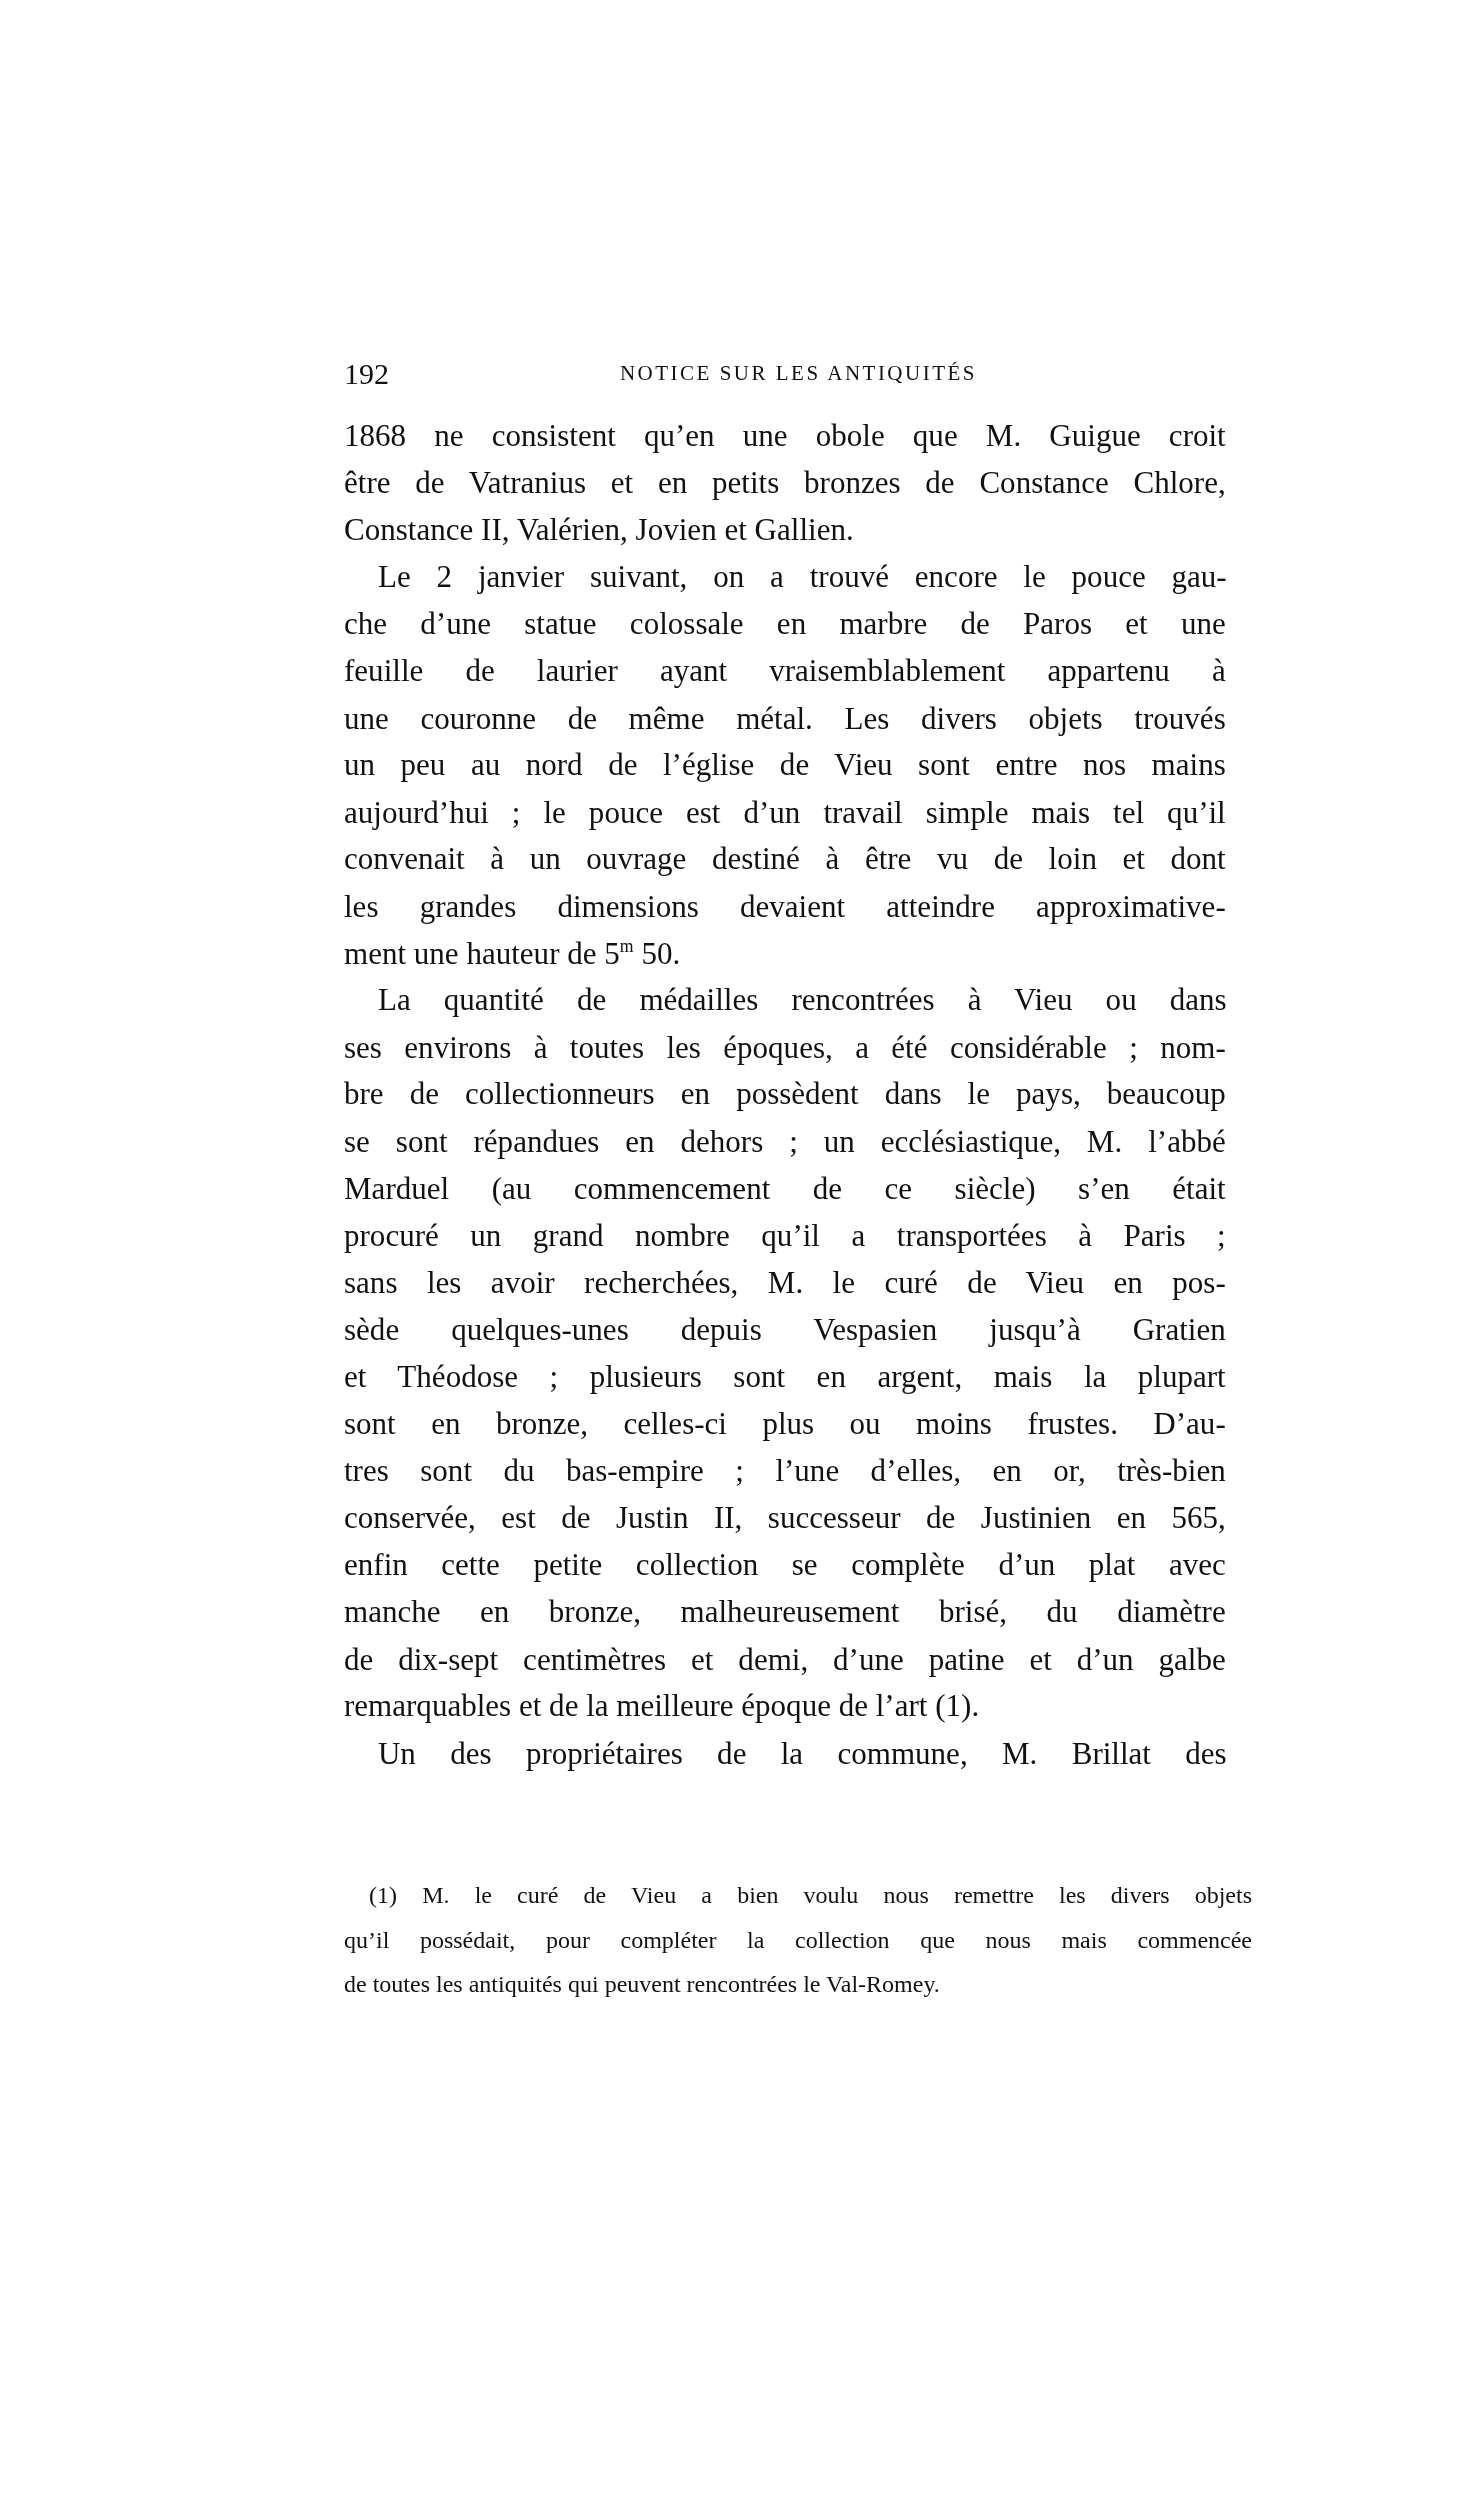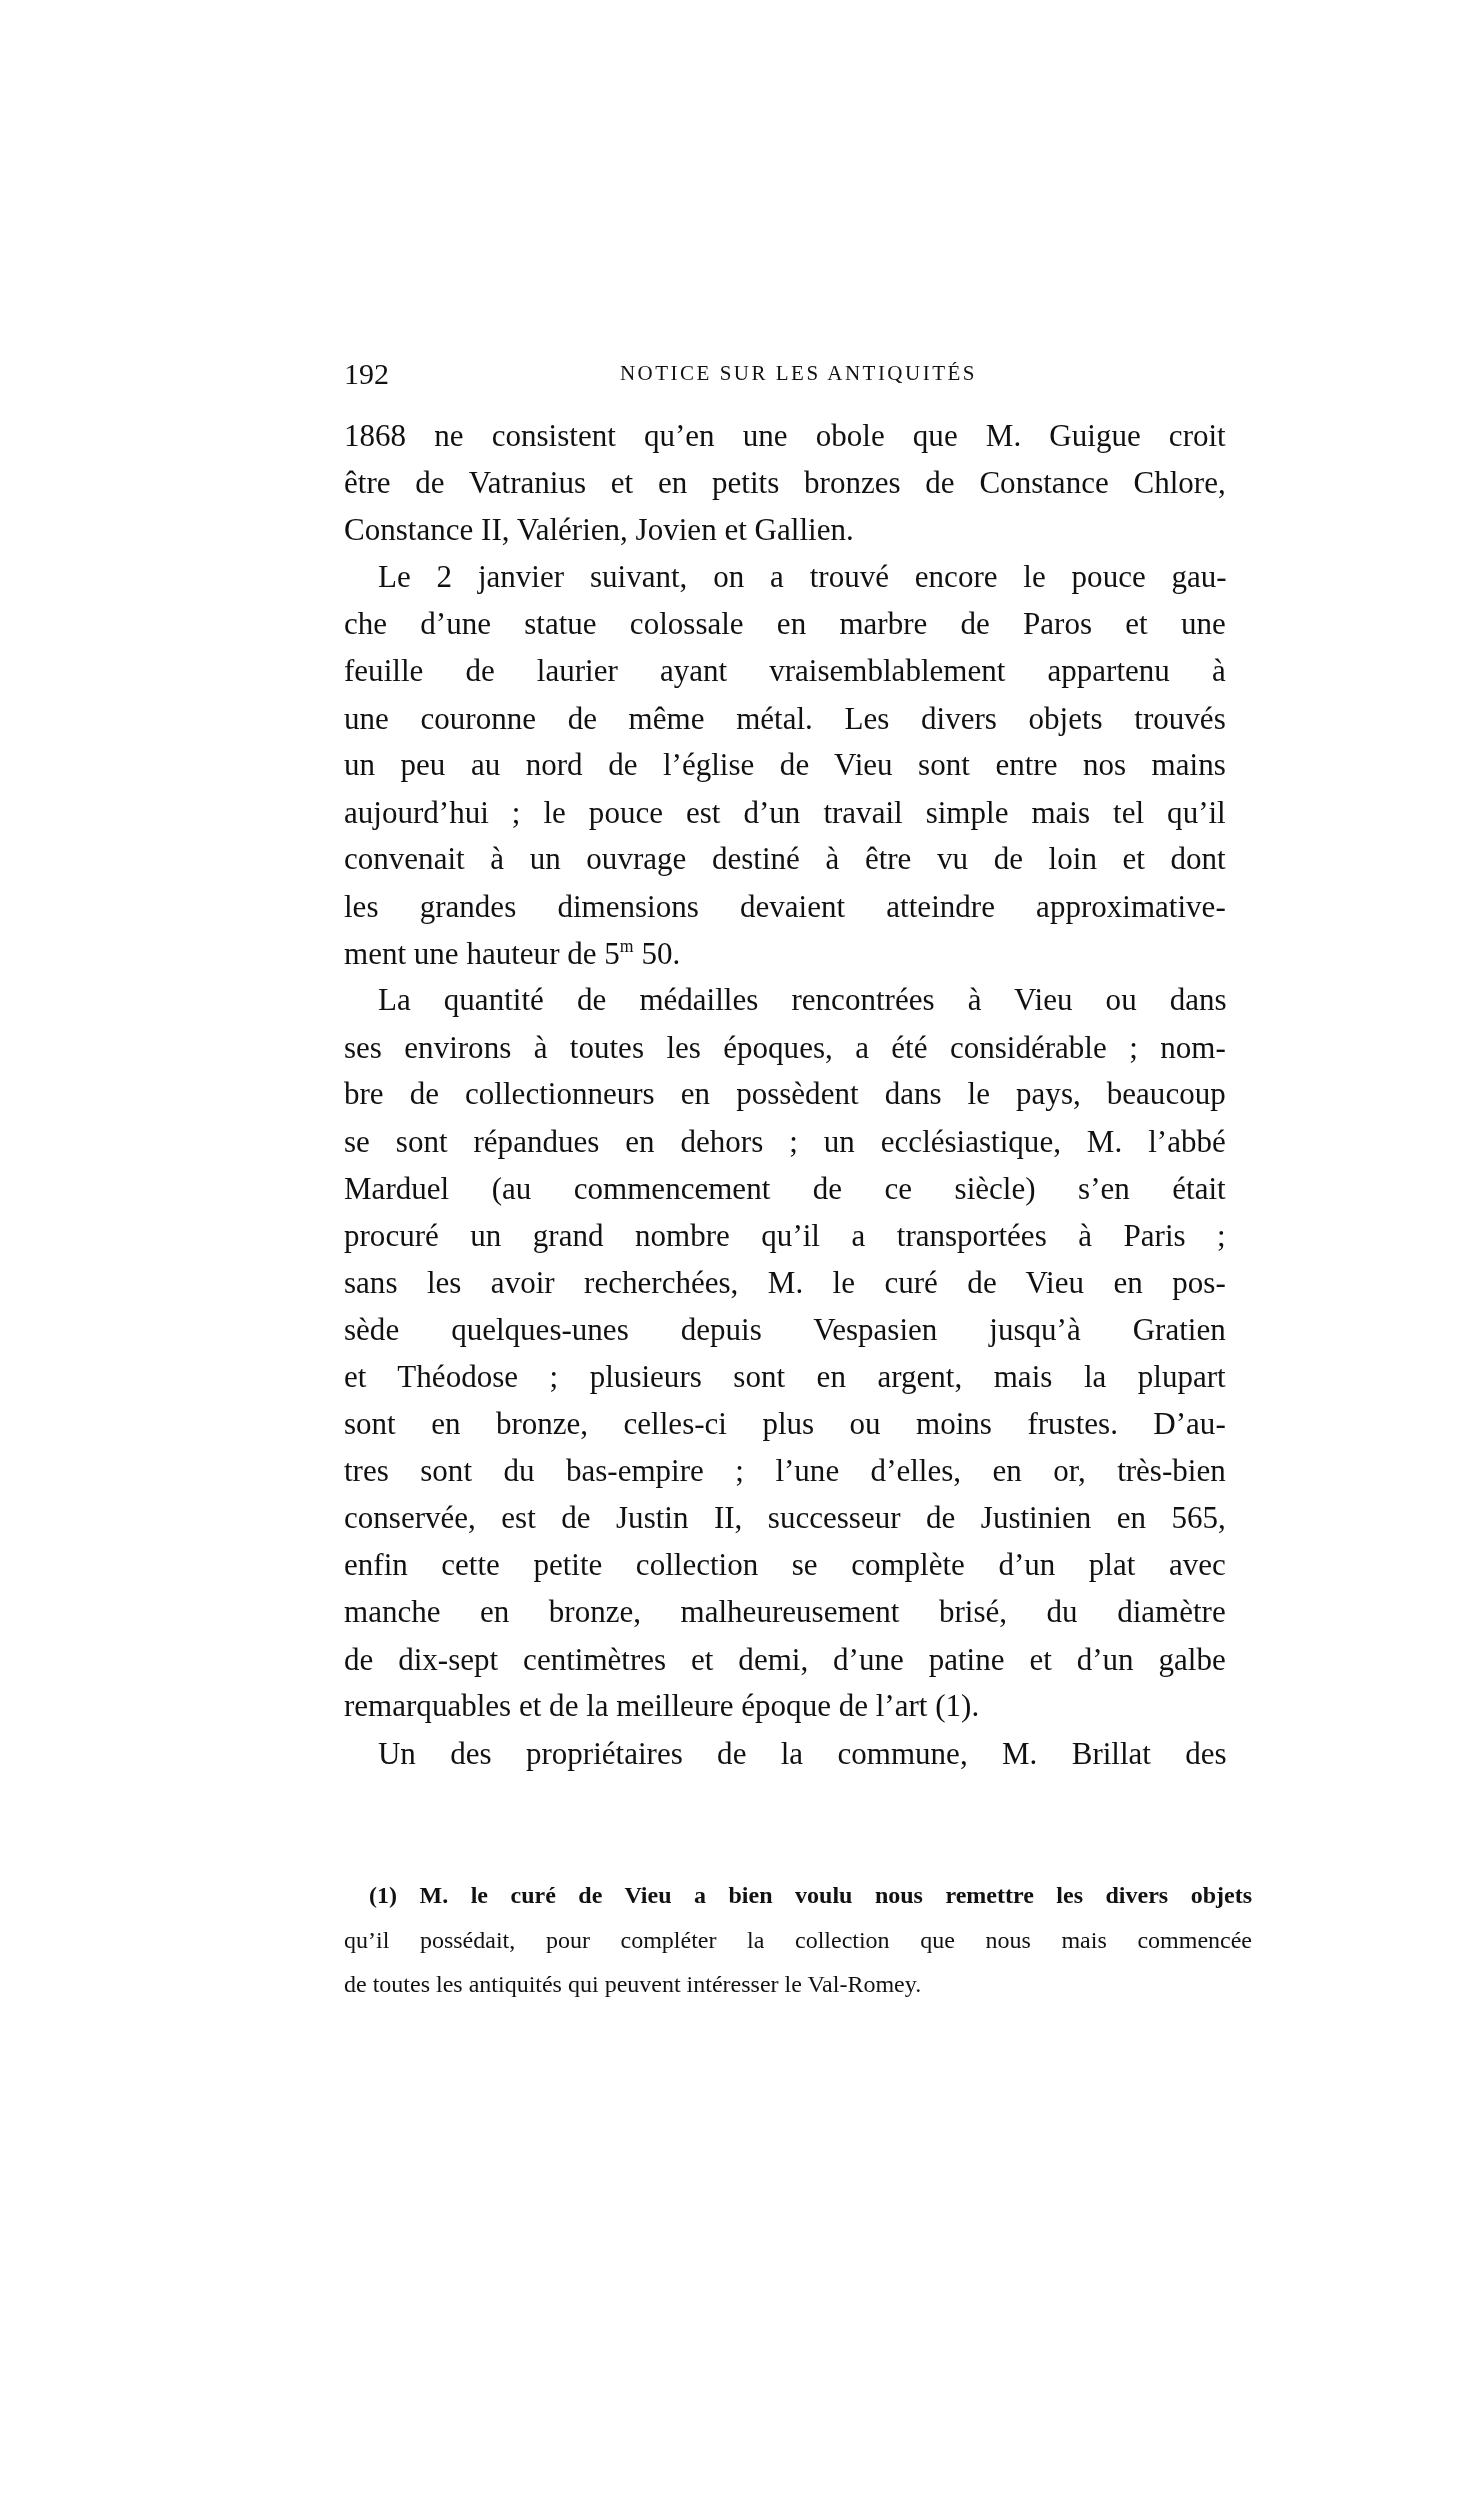--- a/index.html
+++ b/index.html
@@ -3,21 +3,21 @@
 <meta charset="utf-8">
 <style>
   html, body { margin:0; padding:0; background:#ffffff; }
   body { width:1483px; height:2512px; position:relative; overflow:hidden; font-family:"Liberation Serif","DejaVu Serif",serif; color:#111; }
   .hdr-num { position:absolute; left:344px; top:354px; font-size:30px; line-height:40px; }
   .hdr-title { position:absolute; left:466px; width:665px; top:357px; text-align:center; font-size:21px; letter-spacing:2.5px; line-height:33px; text-transform:uppercase; }
   .line { position:absolute; left:344px; width:909px; height:42px; font-size:32px; line-height:42px; white-space:nowrap; text-align:justify; text-align-last:justify; transform:scaleX(0.97); transform-origin:left; }
   .line.last { text-align-last:left; }
   .line.indent { padding-left:35px; width:875px; }
   .fn { position:absolute; left:369px; width:883px; height:37px; font-size:24px; line-height:37px; white-space:nowrap; text-align:justify; text-align-last:justify; }
-  .fn.first { left:369px; width:883px;font-weight:bold; }
+  .fn.first { left:369px; width:883px; }
   .fn.cont { left:344px; width:908px; }
   .fn.last { text-align-last:left; }
   sup { font-size:18.3px; vertical-align:11.6px; line-height:0; }
 </style>
 </head>
 <body>
 
 <div>
   <div class="hdr-num">192</div>
   <div class="hdr-title">NOTICE SUR LES ANTIQUITÉS</div>
@@ -50,16 +50,16 @@
     <div class="line" style="top:1543px">enfin cette petite collection se complète d’un plat avec</div>
     <div class="line" style="top:1590px">manche en bronze, malheureusement brisé, du diamètre</div>
     <div class="line" style="top:1638px">de dix-sept centimètres et demi, d’une patine et d’un galbe</div>
     <div class="line last" style="top:1684px">remarquables et de la meilleure époque de l’art (1).</div>
     <div class="line indent" style="top:1732px">Un des propriétaires de la commune, M. Brillat des</div>
   </div>
 
   <div>
     <div class="fn first" style="top:1877px">(1) M. le curé de Vieu a bien voulu nous remettre les divers objets</div>
     <div class="fn cont" style="top:1922px">qu’il possédait, pour compléter la collection que nous mais commencée</div>
-    <div class="fn cont last" style="top:1966px">de toutes les antiquités qui peuvent intéresser le Val-Romey.</div>
+    <div class="fn cont last" style="top:1966px">de toutes les antiquités qui peuvent rencontrées le Val-Romey.</div>
   </div>
 </div>
 
 
 </body></html>

